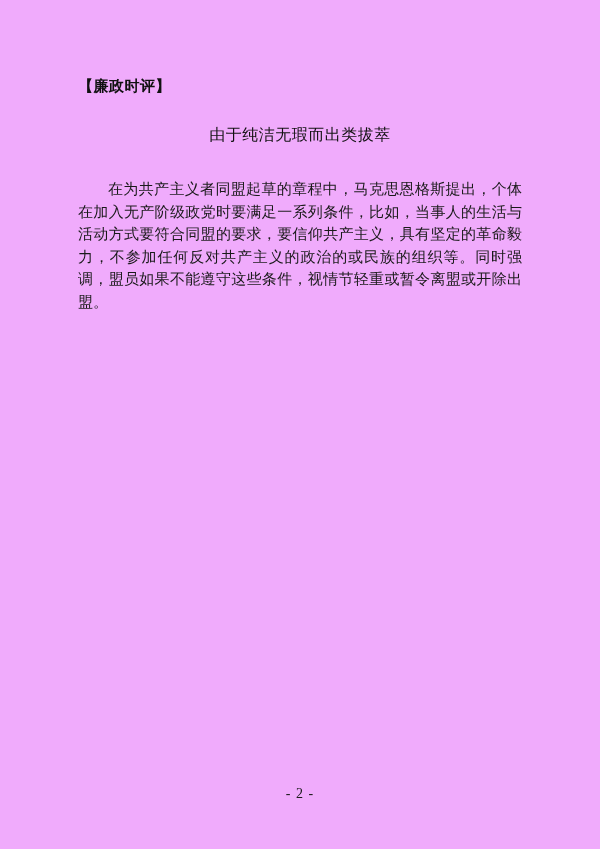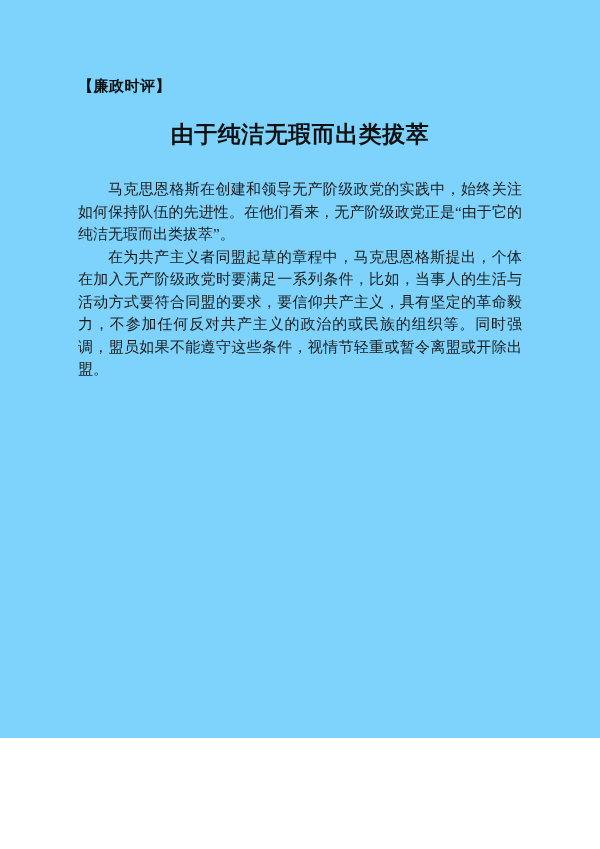--- a/index.html
+++ b/index.html
@@ -3,41 +3,41 @@
 <meta charset="utf-8">
 <style>
   html, body {
     margin: 0;
     padding: 0;
     background: #ffffff;
   }
   .page {
     position: relative;
     width: 600px;
-    height: 738px;
+    height: 849px;
     margin: 0 auto;
-    background: #7dd3fc;
+    background: #f0abfc;
     box-sizing: border-box;
     padding: 78px 78px 0 78px;
     overflow: hidden;
     font-family: "Liberation Serif", "DejaVu Serif", serif;
     color: #1a1a1a;
   }
   .header-tag {
     font-size: 15px;
     font-weight: bold;
     line-height: 17px;
     letter-spacing: 0.5px;
     color: #111111;
   }
   .doc-title {
     margin-top: 28px;
     text-align: center;
-    font-size: 23px;
-    font-weight: bold;
+    font-size: 16px;
+    font-weight: normal;
     line-height: 24px;
     letter-spacing: 0.5px;
     color: #111111;
   }
   .body-text {
     margin-top: 31px;
     width: 444px;
     font-size: 15px;
     line-height: 22.5px;
     text-align: justify;
@@ -64,18 +64,17 @@
 </style>
 </head>
 <body>
 
 <div class="page">
   <div class="header-tag">【廉政时评】</div>
 
   <div class="doc-title">由于纯洁无瑕而出类拔萃</div>
 
   <div class="body-text">
-    <p>马克思恩格斯在创建和领导无产阶级政党的实践中，始终关注如何保持队伍的先进性。在他们看来，无产阶级政党正是“由于它的纯洁无瑕而出类拔萃”。</p>
     <p>在为共产主义者同盟起草的章程中，马克思恩格斯提出，个体在加入无产阶级政党时要满足一系列条件，比如，当事人的生活与活动方式要符合同盟的要求，要信仰共产主义，具有坚定的革命毅力，不参加任何反对共产主义的政治的或民族的组织等。同时强调，盟员如果不能遵守这些条件，视情节轻重或暂令离盟或开除出盟。</p>
   </div>
 
   <div class="page-footer">- 2 -</div>
 </div>
 
 </body></html>

